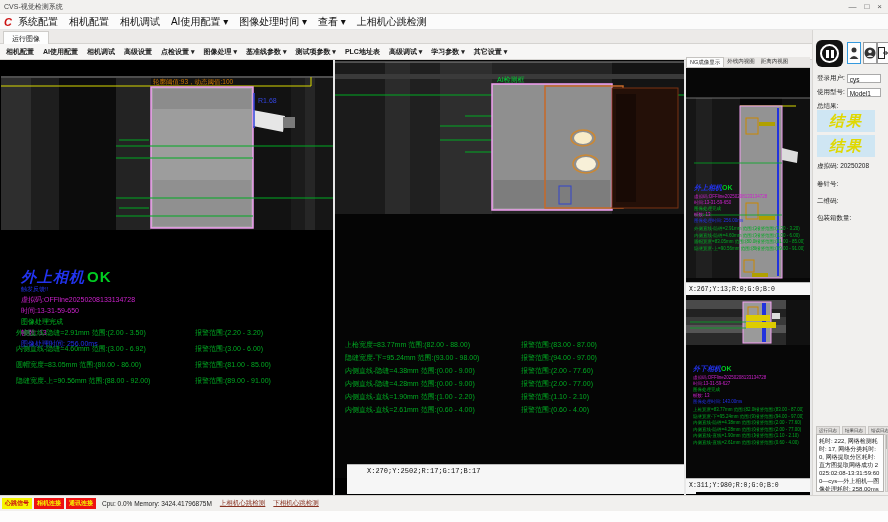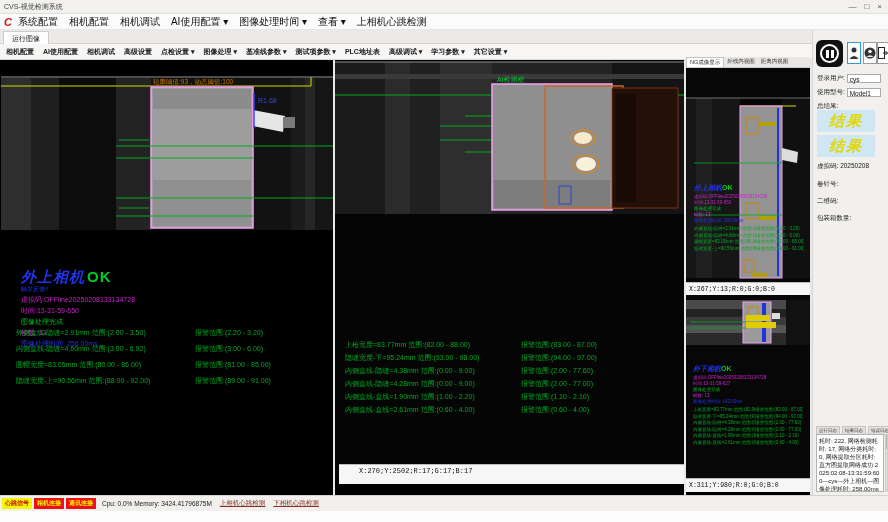--- a/index.html
+++ b/index.html
@@ -256,21 +256,21 @@
         </div>
         <div class="meas-row">
           <span class="m-t">内侧直线-直线=1.90mm 范围:(1.00 - 2.20)</span>
           <span class="m-a">报警范围:(1.10 - 2.10)</span>
         </div>
         <div class="meas-row">
           <span class="m-t">内侧直线-直线=2.61mm 范围:(0.60 - 4.00)</span>
           <span class="m-a">报警范围:(0.60 - 4.00)</span>
         </div>
       </div>
-    <div class="coordbar" style="left:4px;top:404px;width:349px;height:20px;padding-left:20px;">X:270;Y:2502;R:17;G:17;B:17</div>
+    <div class="coordbar" style="left:12px;top:404px;width:349px;height:30px;padding-left:20px;">X:270;Y:2502;R:17;G:17;B:17</div>
   </div>
   <div class="vdiv" style="left:684px;"></div>
 
   <div class="thumb-tabs" id="thumb-tabs">
       <span class="thumb-tab sel">NG成像显示</span>
       <span class="thumb-tab">外线内视图</span>
       <span class="thumb-tab">距离内视图</span>
     </div>
 
   <div class="panel" style="left:686px;top:68px;width:124px;height:227px;">

